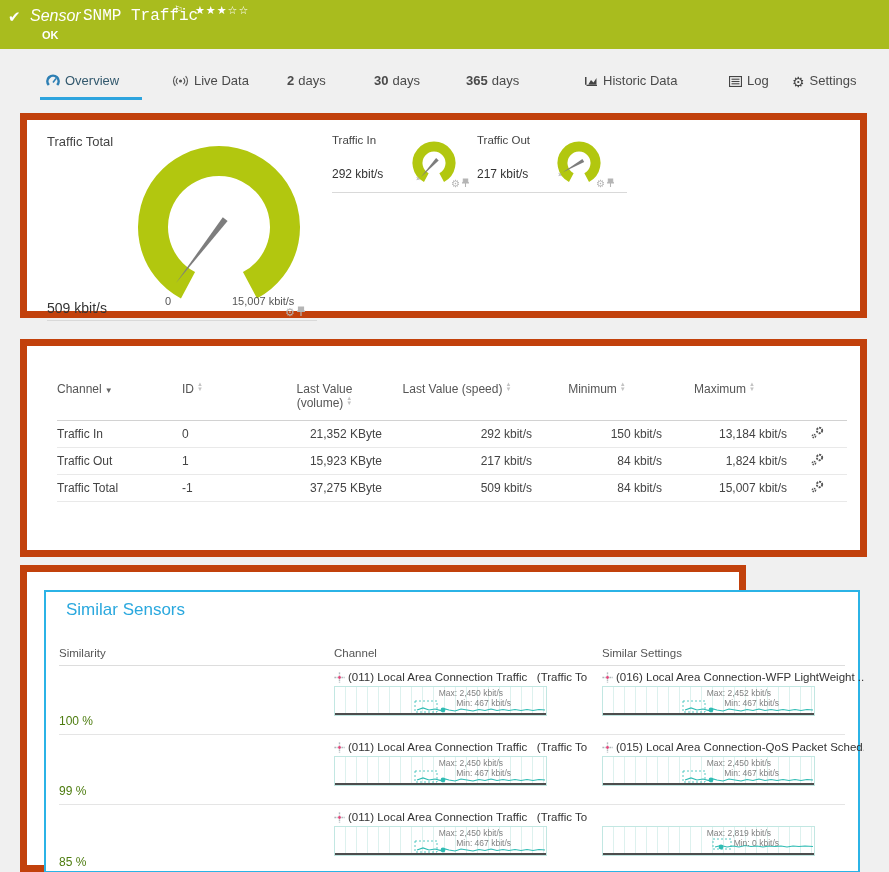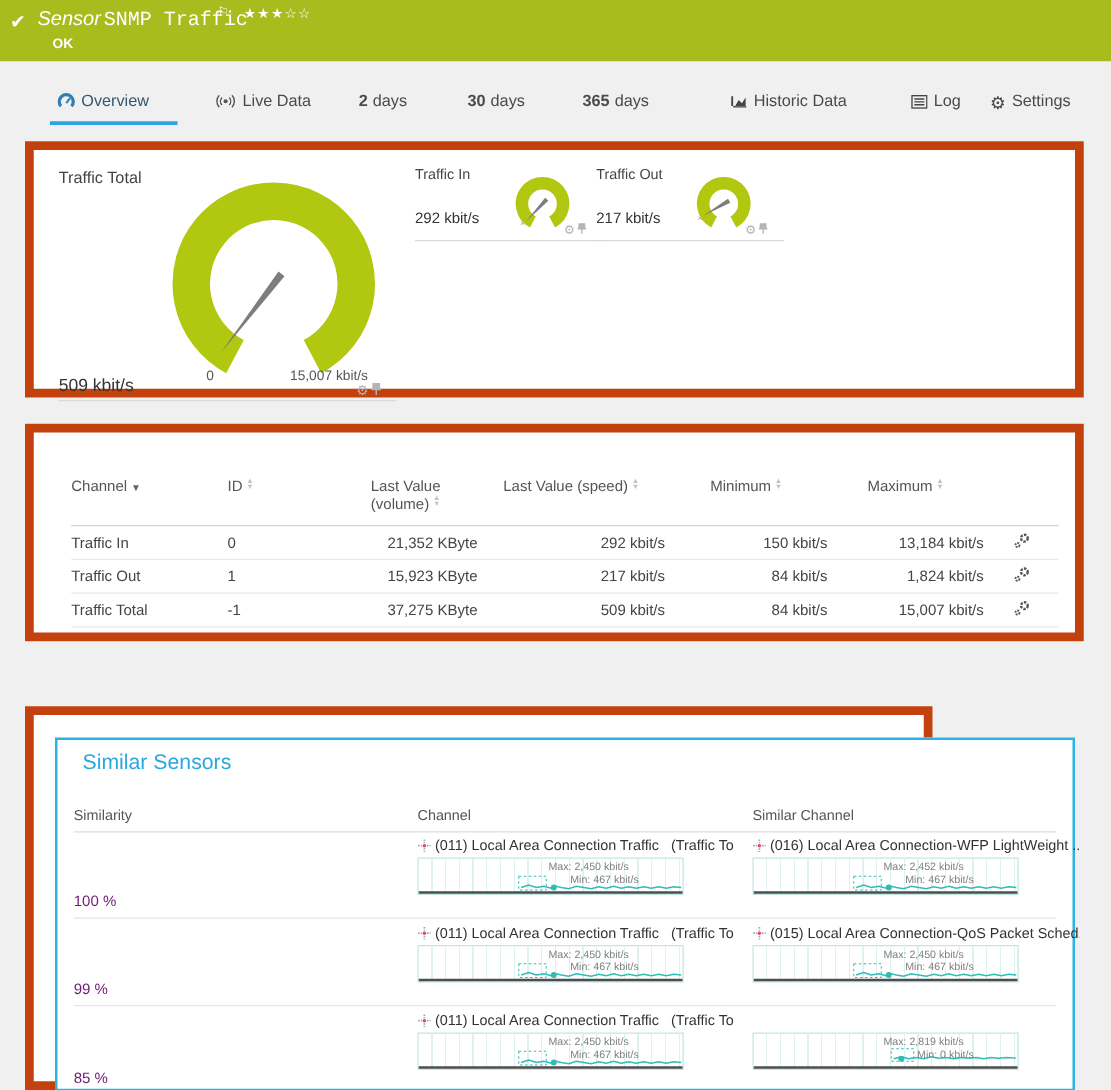--- a/index.html
+++ b/index.html
@@ -19,21 +19,21 @@
   
   .tabs { position:absolute; left:0; top:49px; width:889px; height:56px; }
   .tab { position:absolute; top:24px; font-size:13px; color:#4a4a4a; cursor:pointer; white-space:nowrap; }
   .tab .ticon { display:inline-block; vertical-align:-2px; margin-right:5px; }
   .tab b { font-weight:bold; margin-right:4px; }
   .tab.active { color:#32586d; }
   .tab-underline { position:absolute; left:40px; top:48px; width:102px; height:3px; background:#2da4de; }
   
   .panel { position:absolute; background:#fff; border:7px solid #c2410c; }
   #panel-gauges { left:20px; top:113px; width:847px; height:205px; }
-  #panel-table  { left:20px; top:339px; width:847px; height:174px; }
+  #panel-table  { left:20px; top:339px; width:847px; height:218px; }
   #panel-similar{ left:20px; top:565px; width:726px; height:307px; }
   .g-label { position:absolute; font-size:13px; color:#444; }
   .g-value { position:absolute; font-size:14px; color:#333; }
   .g-scale { position:absolute; font-size:11px; color:#555; }
   .g-icons { position:absolute; color:#b5b5b5; font-size:11px; }
   .g-icons .pinsvg { vertical-align:-1px; margin-left:2px; }
   .g-divider { position:absolute; height:1px; background:#d9d9d9; }
   
   table.chtab { position:absolute; left:30px; top:30px; width:790px; border-collapse:collapse; font-size:12px; color:#444; }
   .chtab th { font-weight:normal; color:#555; font-size:12px; padding:6px 0 10px 0; border-bottom:1px solid #d2d2d2; vertical-align:top; }
@@ -42,21 +42,21 @@
   .sort { color:#c3c3c3; font-size:6px; display:inline-block; vertical-align:2px; line-height:5px; margin-left:3px; }
   .sort-active { color:#666; font-size:8px; margin-left:3px; }
   .wrench { cursor:pointer; }
   
   .sim-box { position:absolute; left:17px; top:18px; width:816px; height:283px; border:2px solid #2bb3e6; background:#fff; }
   .sim-title { position:absolute; left:20px; top:8px; font-size:17px; color:#2aa8de; }
   .sim-head { position:absolute; top:55px; font-size:11.5px; color:#555; }
   .sim-headline { position:absolute; left:13px; right:13px; top:73px; height:1px; background:#ddd; }
   .sim-row { position:absolute; left:13px; right:13px; height:70px; border-bottom:1px solid #e5e5e5; }
   .sim-row.last { border-bottom:none; }
-  .sim-sim { position:absolute; left:0px; bottom:6px; font-size:12px; color:#701a75; }
+  .sim-sim { position:absolute; left:0px; bottom:6px; font-size:12px; color:#4d7c0f; }
   .ch-label { position:absolute; top:6px; font-size:11.5px; color:#333; white-space:pre; overflow:hidden; }
   .ch-label .nm { cursor:pointer; }
   .moveicon { display:inline-block; vertical-align:-2px; margin-right:3px; }
   .spark { position:absolute; width:213px; height:30px; background:#fff; border:1px solid #c2e7e2; }
   .spark .grid { position:absolute; left:0; top:0; right:0; bottom:0;
      background:repeating-linear-gradient(90deg, transparent 0 10px, #ddf1ee 10px 11px); }
   .spark svg { position:absolute; left:0; top:0; }
   .spark .axis { position:absolute; left:0; right:0; bottom:0; height:2px; background:#4d4d4d; }
   .spark .lmax { position:absolute; top:1px; left:0; width:168px; text-align:right; font-size:8.5px; color:#808080; }
   .spark .lmin { position:absolute; top:11px; left:0; width:176px; text-align:right; font-size:8.5px; color:#808080; }
@@ -218,21 +218,21 @@
         </tr>
       </tbody>
     </table>
   </div>
 
   <div class="panel" id="panel-similar">
     <div class="sim-box">
       <div class="sim-title">Similar Sensors</div>
       <div class="sim-head" style="left:13px;">Similarity</div>
       <div class="sim-head" style="left:288px;">Channel</div>
-      <div class="sim-head" style="left:556px;">Similar Channel</div>
+      <div class="sim-head" style="left:556px;">Similar Settings</div>
       <div class="sim-headline"></div>
 
       <div class="sim-row" style="top:73px;">
         <div class="sim-sim">100 %</div>
         <div class="ch-label" style="left:275px;width:266px;"><svg class="moveicon" width="11" height="11" viewBox="0 0 11 11">
               <path d="M5.5 0.5v3 M5.5 7.5v3 M0.5 5.5h3 M7.5 5.5h3" stroke="#9aa7ab" stroke-width="1.4" stroke-dasharray="1.3 0.9"></path>
               <circle cx="5.5" cy="5.5" r="1.4" fill="#e0447a"></circle>
             </svg><span class="nm"><span>(011) Local Area Connection Traffic</span><span>   (Traffic To</span></span></div>
         <div class="spark" style="left:275px;top:21px;">
           <div class="grid"></div>

